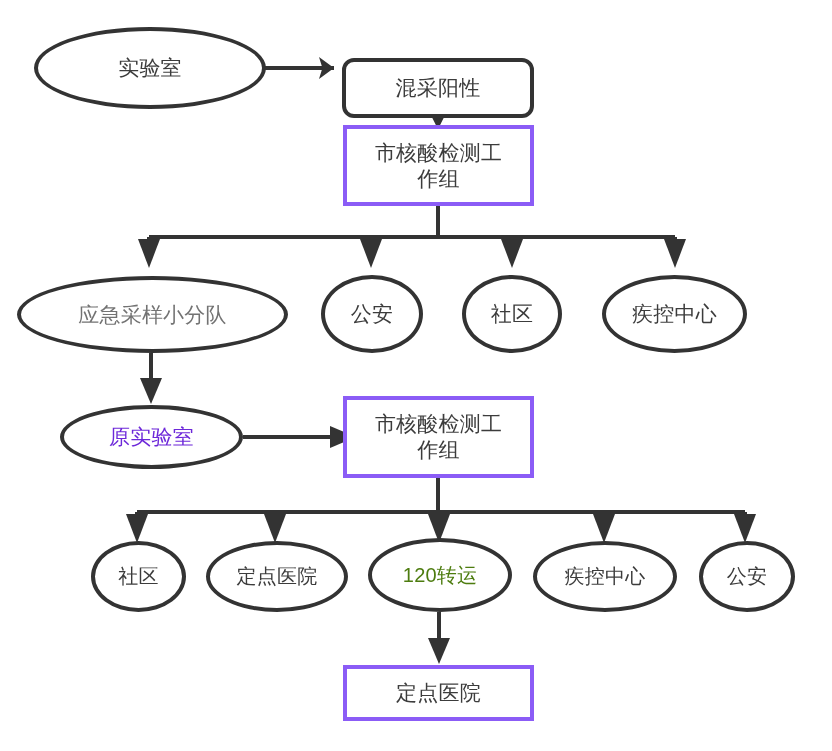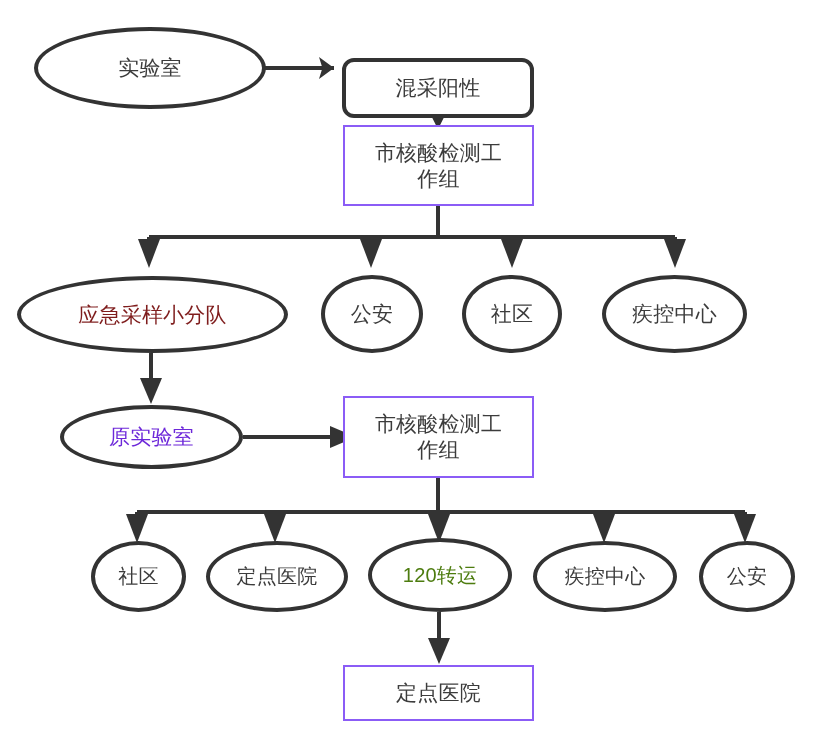--- a/index.html
+++ b/index.html
@@ -32,21 +32,21 @@
     align-items: center;
     justify-content: center;
     text-align: center;
     color: #3c3c3c;
     background: #ffffff;
     line-height: 1.22;
     letter-spacing: 0.2px;
     z-index: 2;
   }
   .node.box {
-    border: 2px solid #8b5cf6;
+    border: 4px solid #8b5cf6;
     border-radius: 0;
   }
   .node.box-round {
     border: 4px solid #333333;
     border-radius: 12px;
   }
   .node.ellipse {
     border: 4px solid #333333;
     border-radius: 50%;
   }
@@ -128,21 +128,21 @@
       <div class="node ellipse" style="left: 34px; top: 27px; width: 232px; height: 82px; font-size: 21px; color: rgb(60, 60, 60);">
         <span class="label">实验室</span>
       </div>
       <div class="node box-round" style="left: 342px; top: 38px; width: 192px; height: 60px; font-size: 21px; color: rgb(60, 60, 60); margin-top: 20px;">
         <span class="label">混采阳性</span>
       </div>
       <div class="node box" style="left: 343px; top: 125px; width: 191px; height: 81px; font-size: 21px; color: rgb(60, 60, 60);">
         <span class="label">市核酸检测工
 作组</span>
       </div>
-      <div class="node ellipse" style="left: 17px; top: 276px; width: 271px; height: 77px; font-size: 21px; color: #7f1d1d;">
+      <div class="node ellipse" style="left: 17px; top: 276px; width: 271px; height: 77px; font-size: 21px; color: #737373;">
         <span class="label">应急采样小分队</span>
       </div>
       <div class="node ellipse" style="left: 321px; top: 275px; width: 102px; height: 78px; font-size: 21px; color: rgb(60, 60, 60);">
         <span class="label">公安</span>
       </div>
       <div class="node ellipse" style="left: 462px; top: 275px; width: 100px; height: 78px; font-size: 21px; color: rgb(60, 60, 60);">
         <span class="label">社区</span>
       </div>
       <div class="node ellipse" style="left: 602px; top: 275px; width: 145px; height: 78px; font-size: 21px; color: rgb(60, 60, 60);">
         <span class="label">疾控中心</span>

